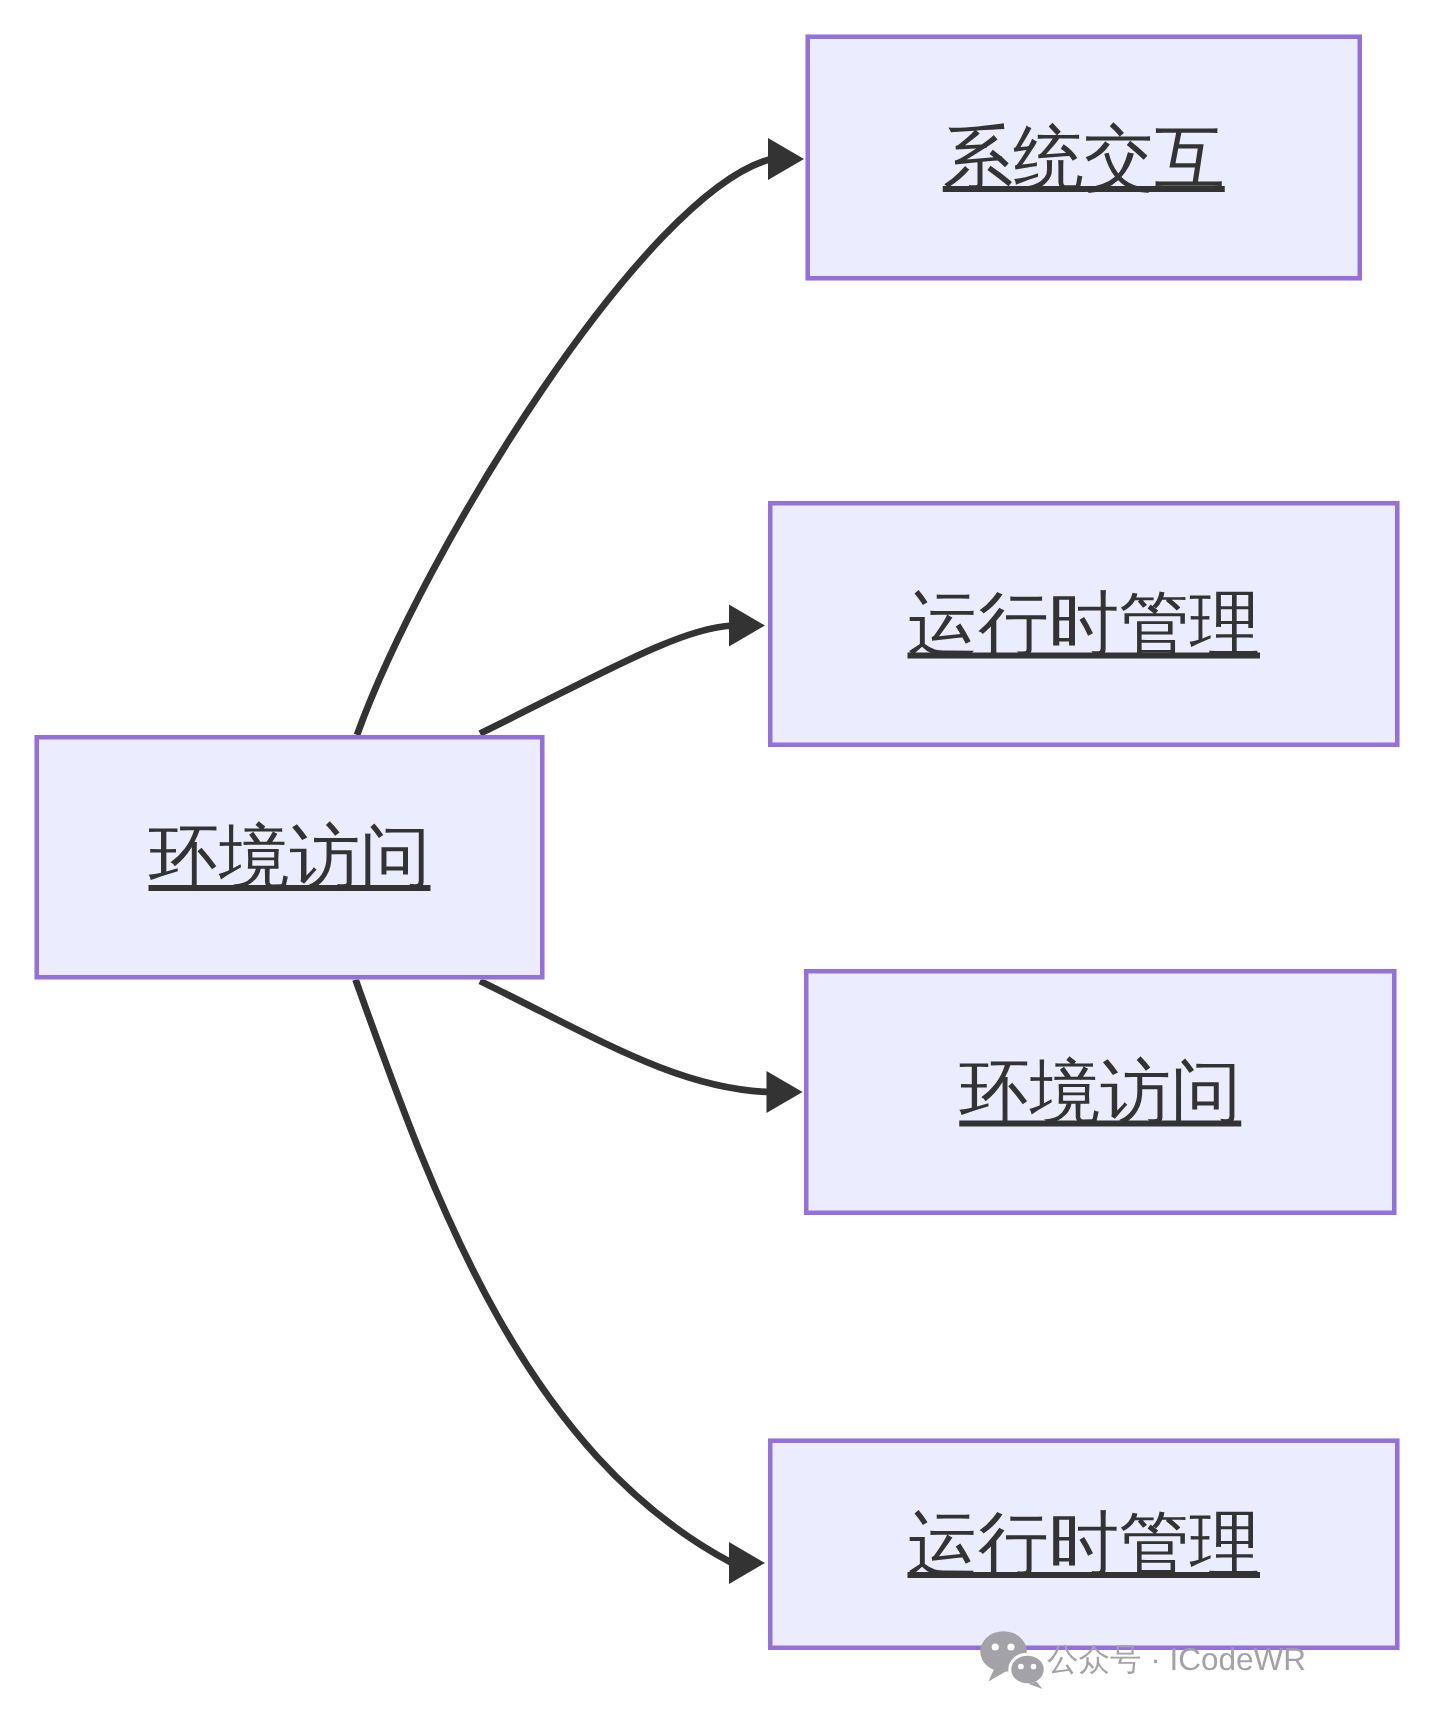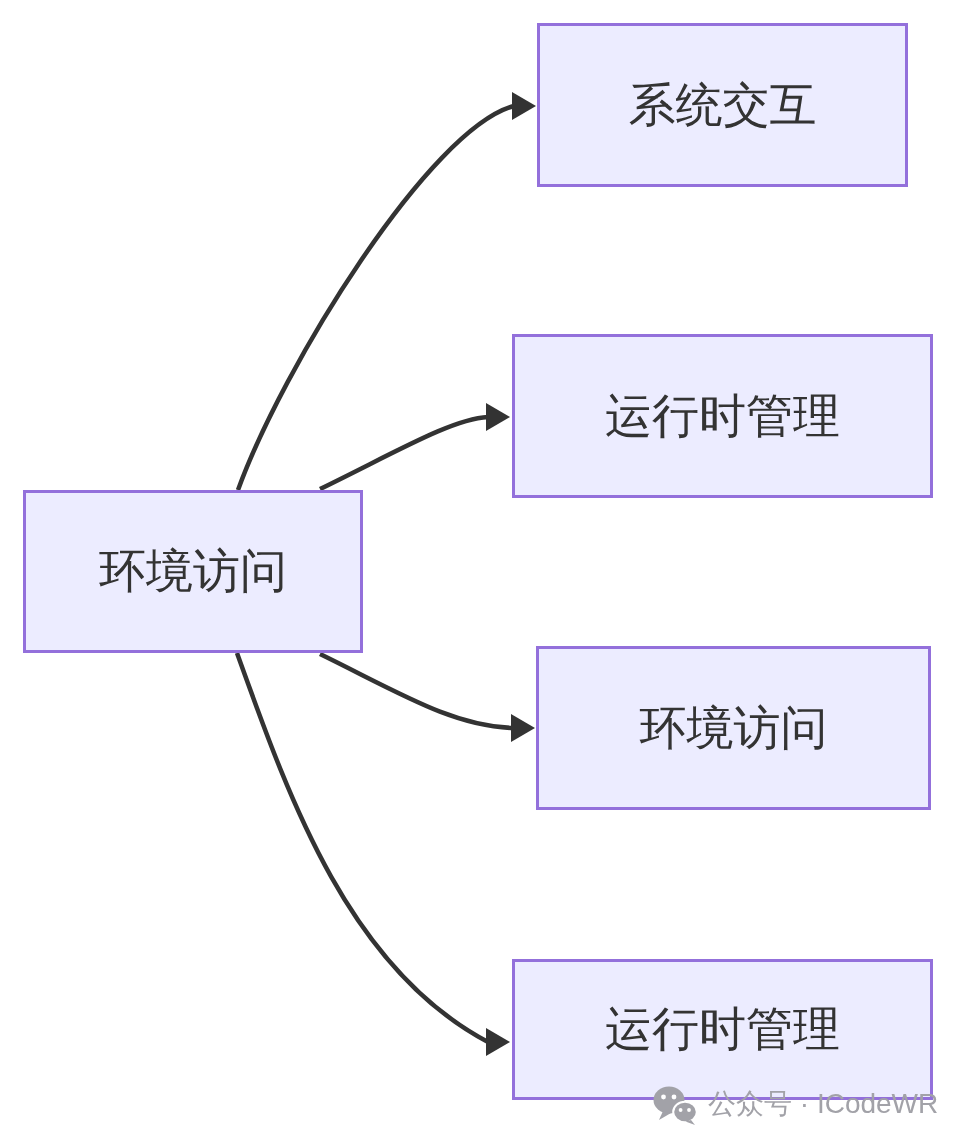--- a/index.html
+++ b/index.html
@@ -28,31 +28,31 @@
     background: #ECECFF;
     border: 3px solid #9370DB;
     color: #333333;
     font-size: 47px;
     line-height: 1.2;
     display: flex;
     align-items: center;
     justify-content: center;
     text-align: center;
     white-space: nowrap;
+    text-decoration: underline;
   }
   .watermark {
     position: absolute;
     left: 652px;
     top: 1085px;
     height: 42px;
     display: flex;
-    align-items: flex-start;
-    gap: 10px;
+    align-items: center;
     color: #A2A2A8;
-    font-size: 28px;
+    font-size: 21px;
     white-space: nowrap;
     z-index: 5;
   }
   .watermark .wm-icon { flex: 0 0 auto; display: block; }
 </style>
 </head>
 <body>
 
 <div class="canvas">
 

